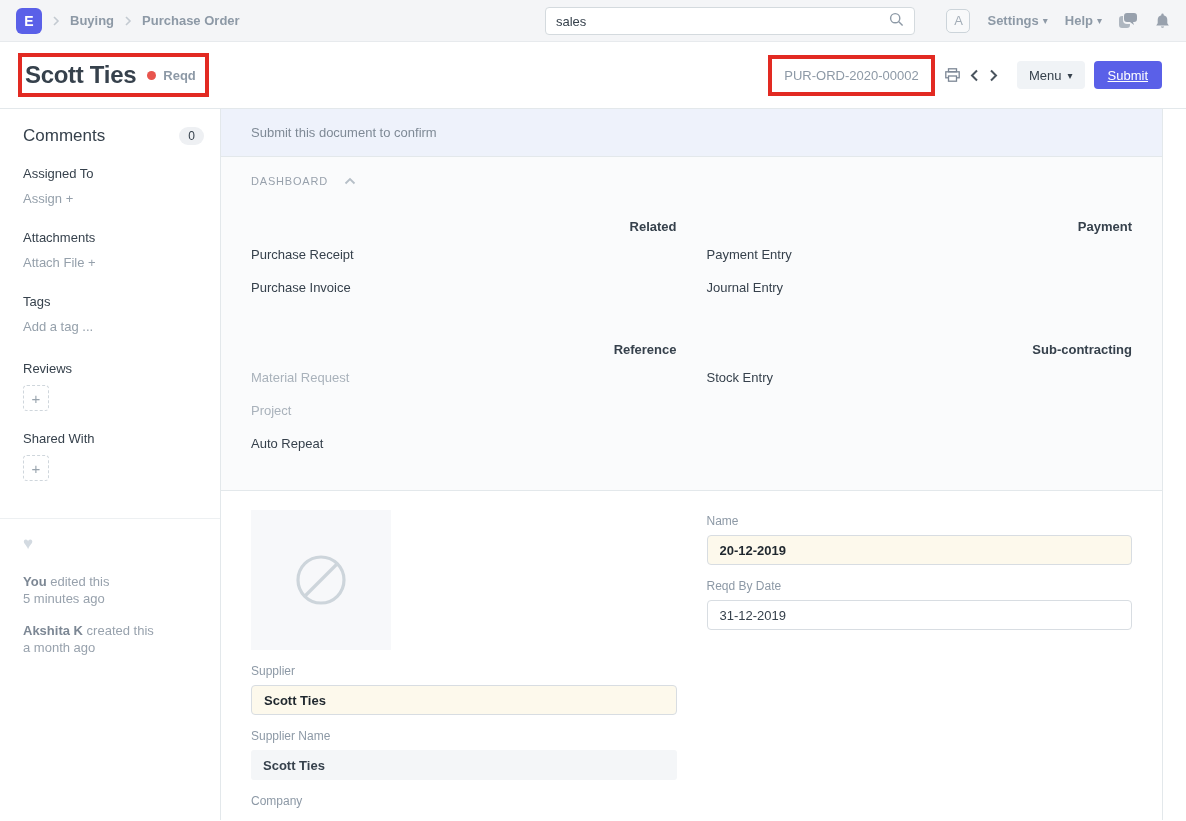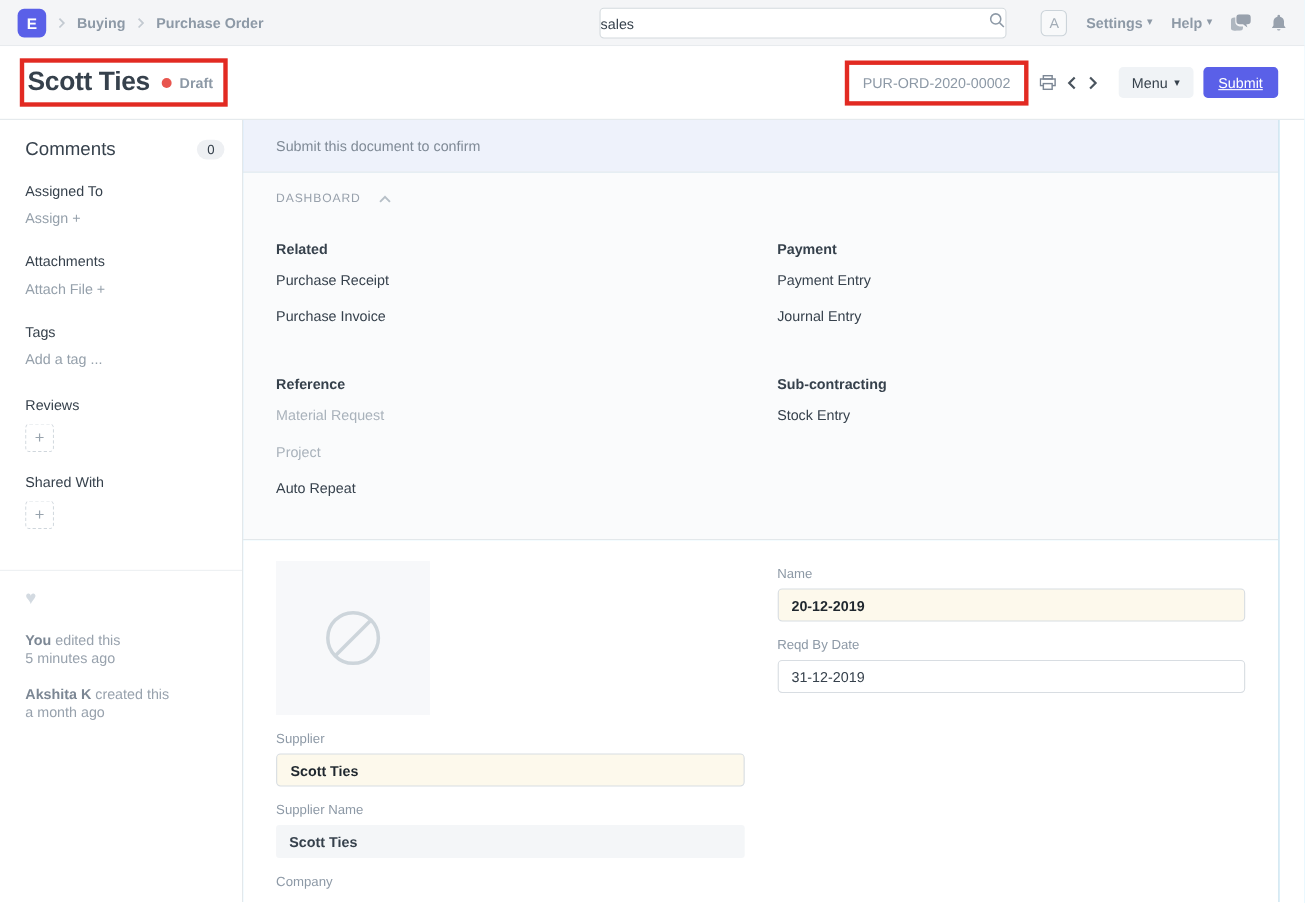--- a/index.html
+++ b/index.html
@@ -10,21 +10,21 @@
   
   .navbar { height:42px; background:#f4f5f7; border-bottom:1px solid #e7eaed;
     display:flex; align-items:center; padding:0 16px; position:relative; }
   .nav-left { display:flex; align-items:center; gap:9px; }
   .logo { width:26px; height:26px; background:#5a60e8; border-radius:6px; color:#fff;
     font-weight:bold; font-size:14px; display:flex; align-items:center; justify-content:center; cursor:pointer; }
   .crumb { color:#8d99a6; font-weight:600; font-size:13px; cursor:pointer; }
   .crumb-sep svg { display:block; }
   .search-wrap { position:absolute; left:545px; top:7px; width:370px; height:28px;
     background:#fff; border:1px solid #d4dade; border-radius:4px;
-    display:flex; align-items:center; padding:0 0; }
+    display:flex; align-items:center; padding:0 10px; }
   .search-input { border:none; outline:none; flex:1; font-size:13px; color:#36414c; background:transparent;
     font-family:inherit; }
   .nav-right { margin-left:auto; display:flex; align-items:center; gap:17px; }
   .avatar { width:24px; height:24px; border:1px solid #ccd4da; border-radius:5px; color:#a3adb7;
     font-size:13px; display:flex; align-items:center; justify-content:center; cursor:pointer; background:#f8f9fa; }
   .nav-link { color:#8d99a6; font-weight:600; font-size:13px; cursor:pointer; display:flex; align-items:center; gap:4px; }
   .caret { font-size:10px; color:#8d99a6; }
   .nav-icon { cursor:pointer; display:flex; align-items:center; }
 
   
@@ -71,21 +71,21 @@
   .card { flex:1; border-left:1px solid #e3e8eb; border-right:1px solid #e3e8eb; margin-right:23px;
     display:flex; flex-direction:column; background:#7dd3fc; }
   .banner { height:48px; flex:0 0 48px; background:#eef2fb; border-bottom:1px solid #e3e8eb;
     display:flex; align-items:center; padding:0 30px; color:#7f8a96; font-size:13px; }
 
   .dashboard { height:334px; flex:0 0 334px; background:#fafbfc; border-bottom:1px solid #e3e8eb;
     padding:18px 30px 0; overflow:hidden; }
   .dash-heading { display:flex; align-items:center; gap:16px; cursor:pointer; }
   .dash-heading span { color:#98a1ac; font-size:11px; letter-spacing:0.8px; font-weight:500;text-align:center; }
   .dash-grid { display:grid; grid-template-columns:1fr 1fr; column-gap:30px; margin-top:12px; }
-  .dash-group-title { font-size:13px; font-weight:700; color:#36414c; margin-top:14px; padding:6px 0 4px; }
+  .dash-group-title { font-size:13px; font-weight:700; color:#36414c; margin-top:14px; padding:6px 0 4px;text-align:right; }
   .dash-group-title.gap { margin-top:32px; }
   .dash-item { font-size:13px; color:#36414c; padding:9px 0; cursor:pointer; }
   .dash-item.muted { color:#a9b2bb; }
 
   .form-section { background:#fff; padding:19px 30px; flex:1; }
   .form-grid { display:grid; grid-template-columns:1fr 1fr; column-gap:30px; }
   .img-placeholder { width:140px; height:140px; background:#f7f8fa; display:flex; align-items:center;
     justify-content:center; cursor:pointer; }
   .field-label { font-size:12px; color:#8d99a6; margin:14px 0 7px; }
   .field-label.first { margin-top:4px; }
@@ -149,21 +149,21 @@
             <path d="M5.8 13.5a1.8 1.8 0 0 0 3.4 0z" fill="#98a1ad"></path>
           </svg>
       </span>
     </div>
   </nav>
 
   <div class="page-head">
     <div class="title-annotation">
       <h1 class="doc-title">Scott Ties</h1>
       <span class="status-dot"></span>
-      <span class="status-text">Draft</span>
+      <span class="status-text">Reqd</span>
     </div>
 
     <div class="head-actions">
       <div class="docname-annotation">
         <span class="doc-id">PUR-ORD-2020-00002</span>
       </div>
       <span class="icon-btn printer-btn">
         <svg width="15" height="14" viewBox="0 0 15 14">
             <rect x="3.5" y="0.8" width="8" height="3" fill="none" stroke="#7c8795" stroke-width="1.3"></rect>
             <rect x="0.8" y="3.8" width="13.4" height="6" fill="none" stroke="#7c8795" stroke-width="1.3"></rect>

